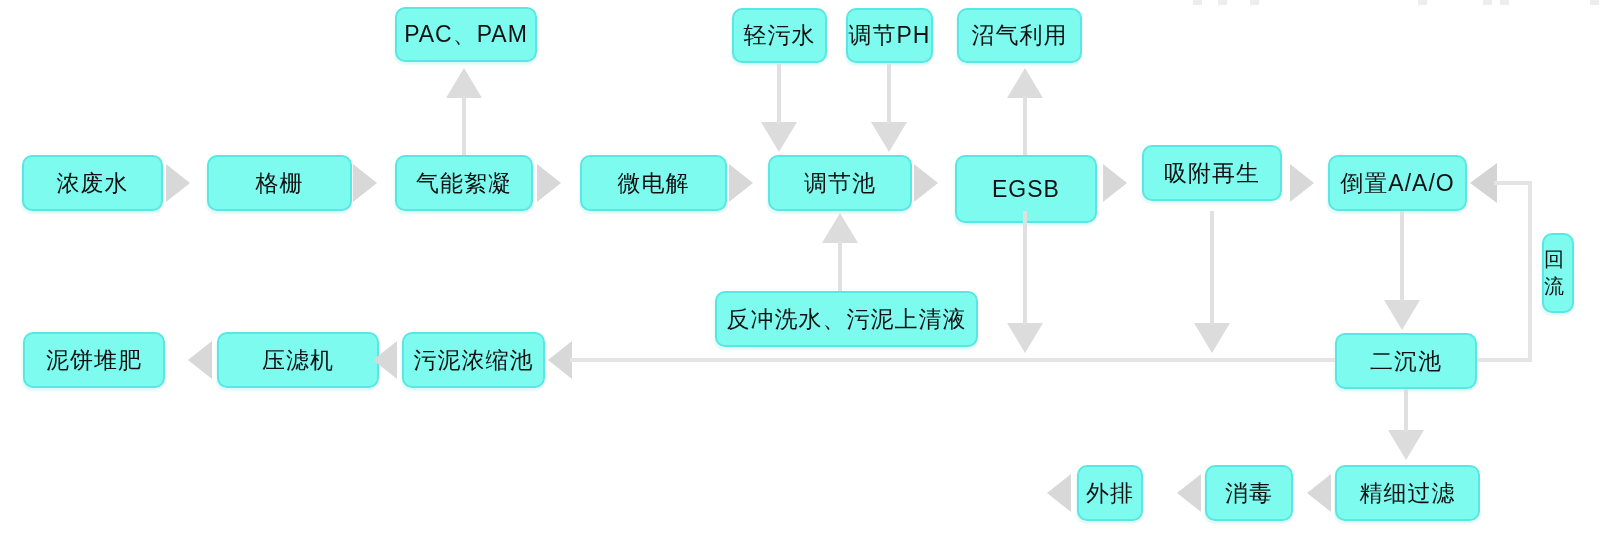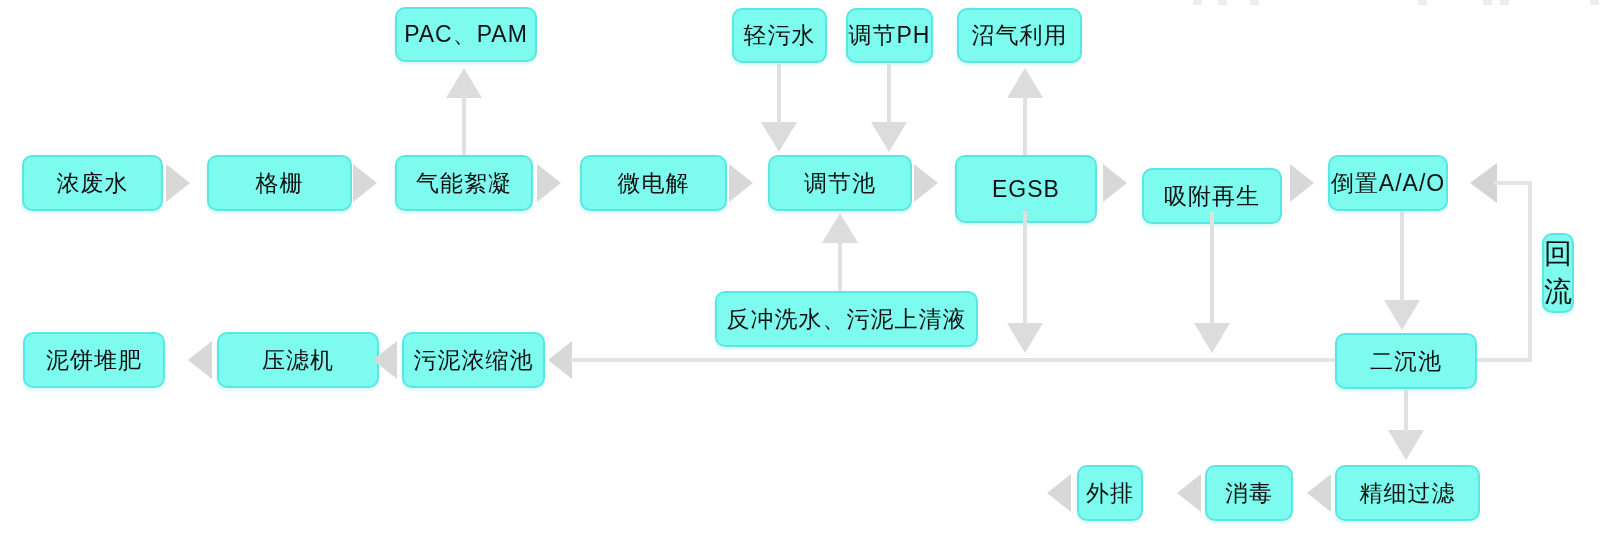--- a/index.html
+++ b/index.html
@@ -12,21 +12,21 @@
     position:absolute;
     background:#7dfbef;
     border:2px solid #58e7e2;
     border-radius:10px;
     box-sizing:border-box;
     display:flex;align-items:center;justify-content:center;
     color:#111;font-size:23px;letter-spacing:1px;
     box-shadow:-1px 3px 2px rgba(170,240,235,.35);
     white-space:nowrap;
   }
-  .node.vtext{flex-direction:column;font-size:28px;letter-spacing:0;line-height:1.35;white-space:normal;word-break:break-all;padding:2px 0;}
+  .node.vtext{flex-direction:column;font-size:20px;letter-spacing:0;line-height:1.35;white-space:normal;word-break:break-all;padding:2px 0;}
   
   .ar,.al,.au,.ad{position:absolute;width:0;height:0;}
   .ar{border-top:19px solid transparent;border-bottom:19px solid transparent;border-left:24px solid #d8d8d8;}
   .al{border-top:19px solid transparent;border-bottom:19px solid transparent;border-right:24px solid #d8d8d8;}
   .al.big{border-top:20px solid transparent;border-bottom:20px solid transparent;border-right:27px solid #d4d4d4;}
   .au{border-left:18px solid transparent;border-right:18px solid transparent;border-bottom:30px solid #dcdcdc;}
   .ad{border-left:18px solid transparent;border-right:18px solid transparent;border-top:30px solid #dcdcdc;}
   
   .vs{position:absolute;width:4px;background:#e0e0e0;}
   .hs{position:absolute;height:4px;background:#e4e4e4;}
@@ -59,24 +59,24 @@
   </div>
 <div class="node" style="left:580px;top:155px;width:147px;height:56px">
     <span>微电解</span>
   </div>
 <div class="node" style="left:768px;top:155px;width:144px;height:56px">
     <span>调节池</span>
   </div>
 <div class="node" style="left:955px;top:155px;width:142px;height:68px">
     <span>EGSB</span>
   </div>
-<div class="node" style="left:1142px;top:168px;width:140px;height:56px">
+<div class="node" style="left:1142px;top:145px;width:140px;height:56px">
     <span>吸附再生</span>
   </div>
-<div class="node" style="left:1328px;top:155px;width:120px;height:56px">
+<div class="node" style="left:1328px;top:155px;width:139px;height:56px">
     <span>倒置A/A/O</span>
   </div>
 
 <div class="node vtext" style="left:1542px;top:233px;width:32px;height:80px">
     <span>回流</span>
   </div>
 
 <div class="node" style="left:715px;top:291px;width:263px;height:56px">
     <span>反冲洗水、污泥上清液</span>
   </div>

